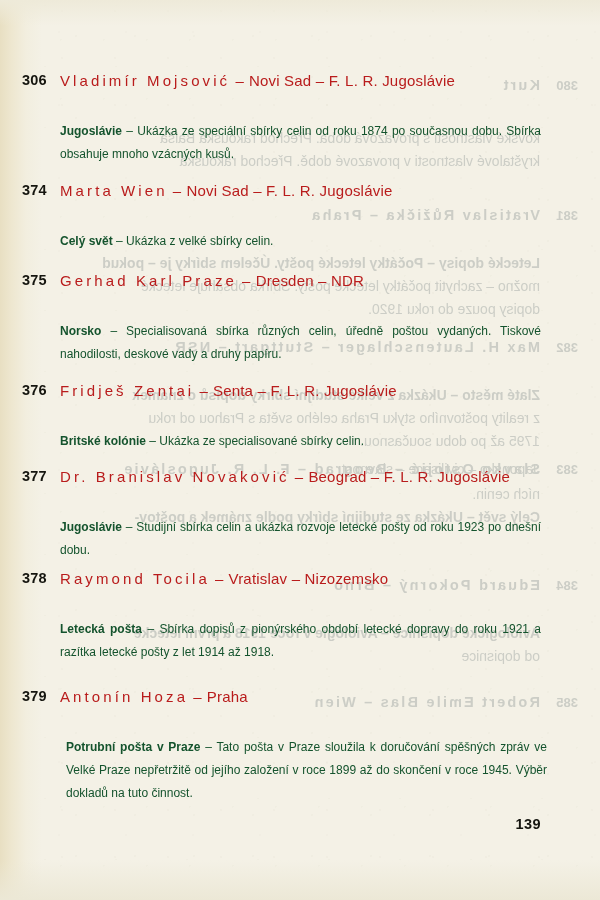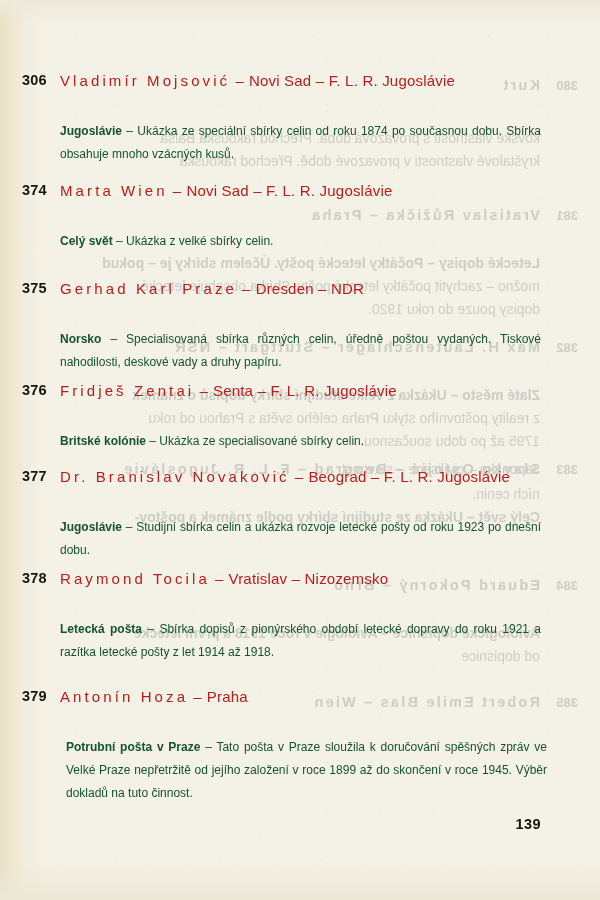--- a/index.html
+++ b/index.html
@@ -192,21 +192,21 @@
         </div>
         <div class="body" style="top: 48px;"><span class="lead">Jugoslávie</span><span> – Ukázka ze speciální sbírky celin od roku 1874 po současnou dobu. Sbírka obsahuje mnoho vzácných kusů.</span></div>
       </div>
       <div class="entry" style="top: 182px;">
         <div class="head">
           <span class="num">374</span>
           <span class="name-line"><span class="person">Marta Wien</span> <span class="sep">–</span> <span class="place">Novi Sad – F. L. R. Jugoslávie</span></span>
         </div>
         <div class="body" style="top: 48px;"><span class="lead">Celý svět</span><span> – Ukázka z velké sbírky celin.</span></div>
       </div>
-      <div class="entry" style="top: 280px; text-decoration: underline;">
+      <div class="entry" style="top: 272px; text-decoration: underline;">
         <div class="head">
           <span class="num">375</span>
           <span class="name-line"><span class="person">Gerhad Karl Praze</span> <span class="sep">–</span> <span class="place">Dresden – NDR</span></span>
         </div>
         <div class="body" style="top: 48px;"><span class="lead">Norsko</span><span> – Specialisovaná sbírka různých celin, úředně poštou vydaných. Tiskové nahodilosti, deskové vady a druhy papíru.</span></div>
       </div>
       <div class="entry" style="top: 382px;">
         <div class="head">
           <span class="num">376</span>
           <span class="name-line"><span class="person">Fridješ Zentai</span> <span class="sep">–</span> <span class="place">Senta – F. L. R. Jugoslávie</span></span>

